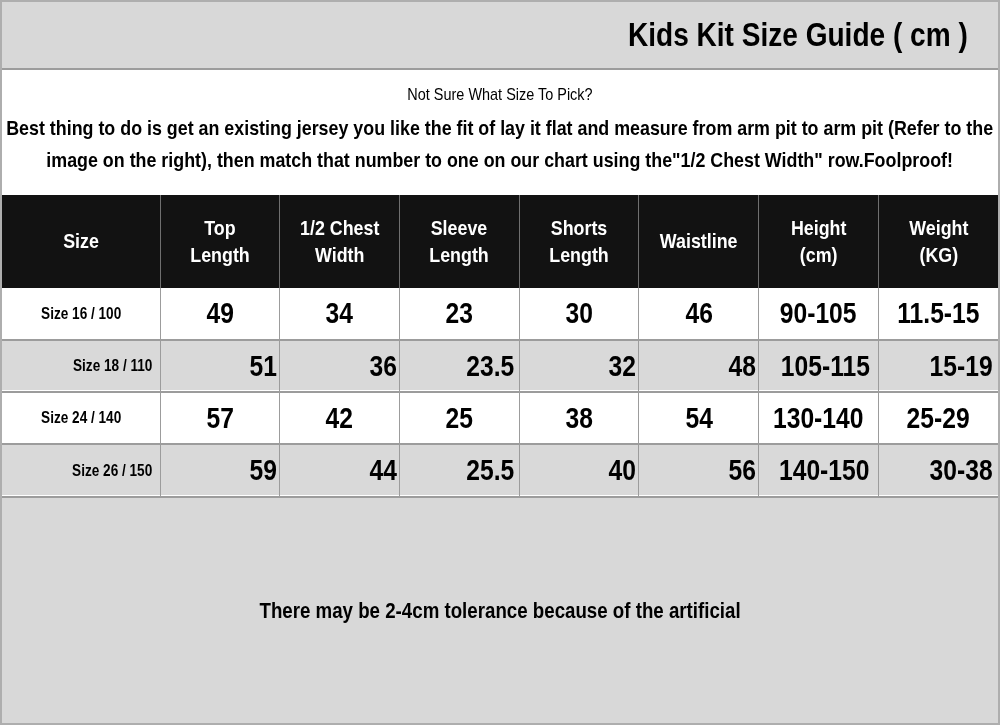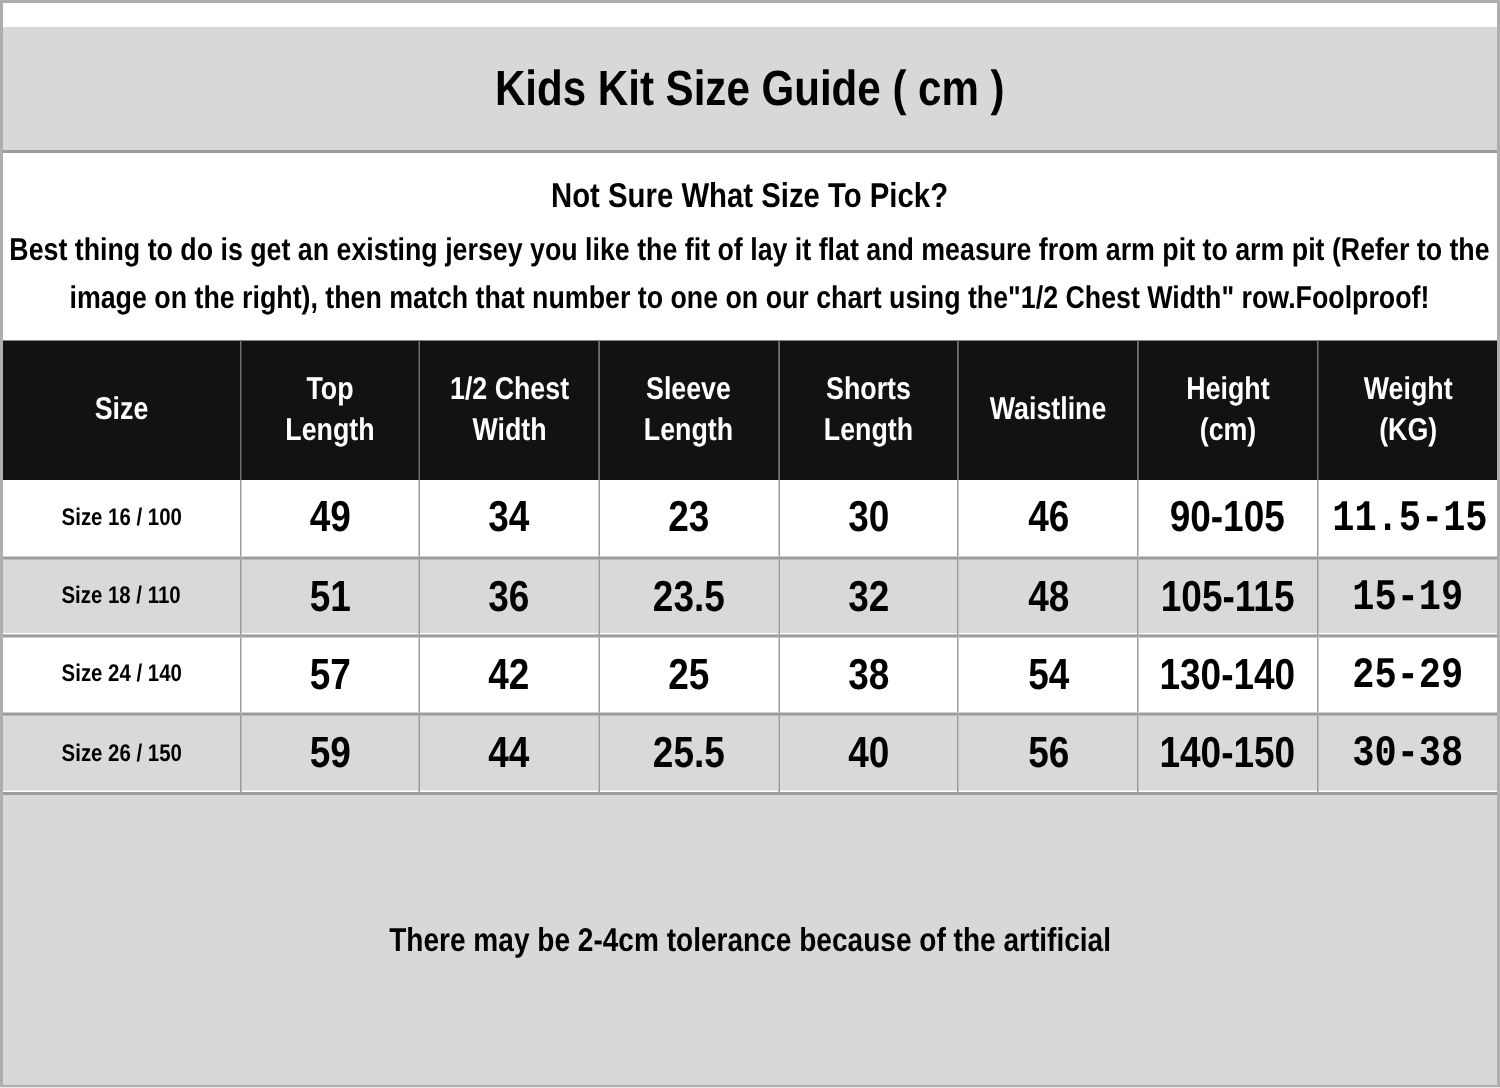--- a/index.html
+++ b/index.html
@@ -31,46 +31,45 @@
     display: inline-block;
     transform: scaleX(0.85);
     transform-origin: center center;
     white-space: nowrap;
     letter-spacing: 0;
   }
   .pre { white-space: pre-line; line-height: 1.25; }
 
   
   .title-band {
-    height: 84px;
+    height: 68px;
     background: var(--band-bg);
     border-bottom: 2px solid var(--border);
     display: flex;
     align-items: center;
-    justify-content: center;
+    justify-content: flex-end;
     flex: 0 0 auto;
-    margin-top: 16px;
   }
   .title-band h1 {
     font-size: 33px;
     font-weight: bold;
   }
 
   
   .intro {
     height: 125px;
     background: #ffffff;
     text-align: center;
     padding-top: 15px;
     flex: 0 0 auto;
     overflow: hidden;
   }
   .intro h2 {
-    font-size: 23px;
-    font-weight: bold;
+    font-size: 17px;
+    font-weight: normal;
     margin-bottom: 7px;
   }
   .intro p {
     font-weight: bold;
     font-size: 21px;
     line-height: 1.5;
     width: 117.6%;
     margin-left: -8.8%;
     transform: scaleX(0.85);
     transform-origin: center top;
@@ -98,23 +97,23 @@
   tbody td {
     height: 52px;
     text-align: center;
     vertical-align: middle;
     font-size: 29px;
     font-weight: bold;
     background: #ffffff;
     border-right: 1px solid var(--border);
     border-top: 2px solid var(--border);
   }
-  tbody td:last-child { border-right: none; font-family: Liberation Mono, monospace; }
+  tbody td:last-child { border-right: none; }
   tbody tr:first-child td { border-top: none; }
-  tbody tr.alt td { background: var(--row-alt-bg); box-shadow: inset 0 -1px 0 #ffffff; }
+  tbody tr.alt td { background: var(--row-alt-bg); box-shadow: inset 0 -1px 0 #ffffff; text-align: right; }
   tbody td:first-child { font-size: 16px; }
 
   
   .footer-band {
     flex: 1 1 auto;
     background: var(--band-bg);
     border-top: 2px solid var(--border);
     display: flex;
     align-items: center;
     justify-content: center;

